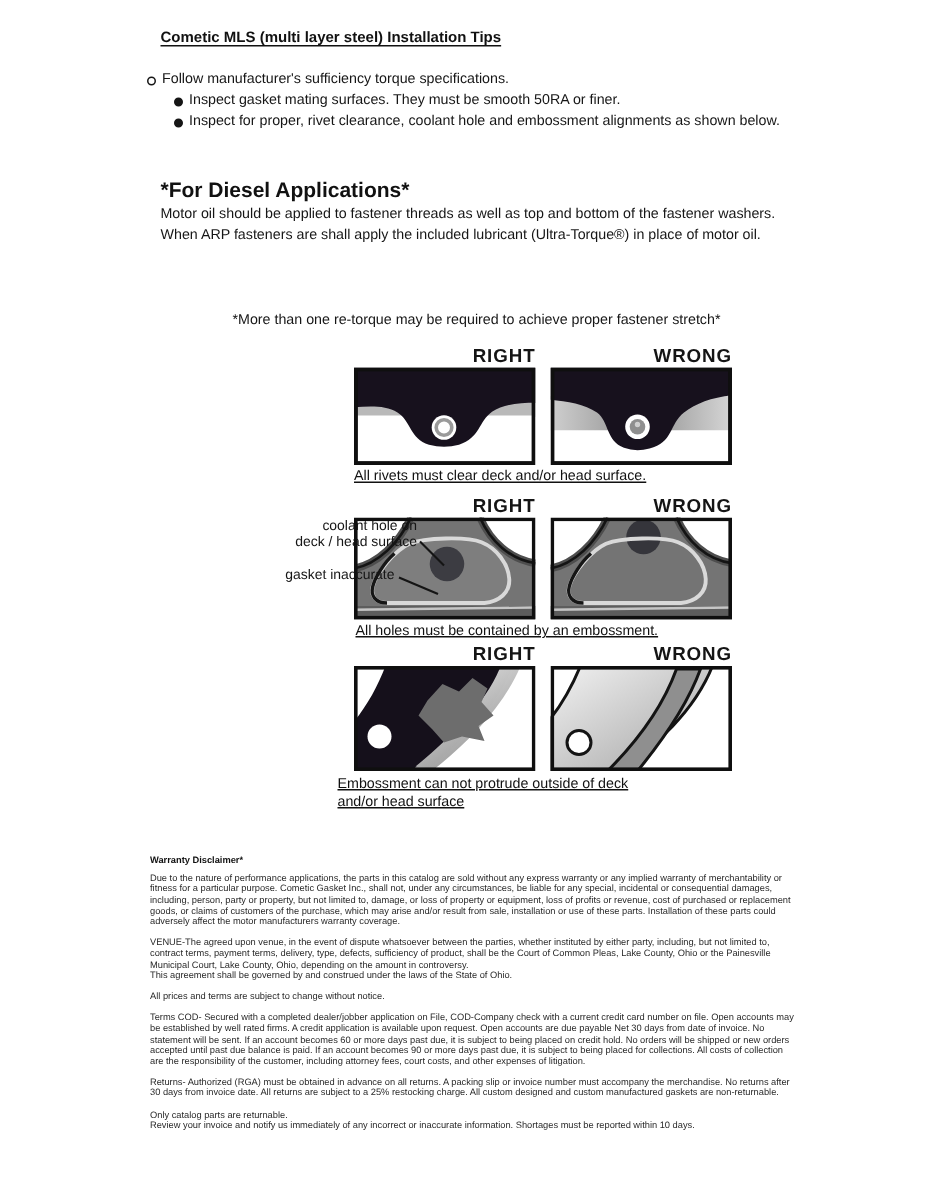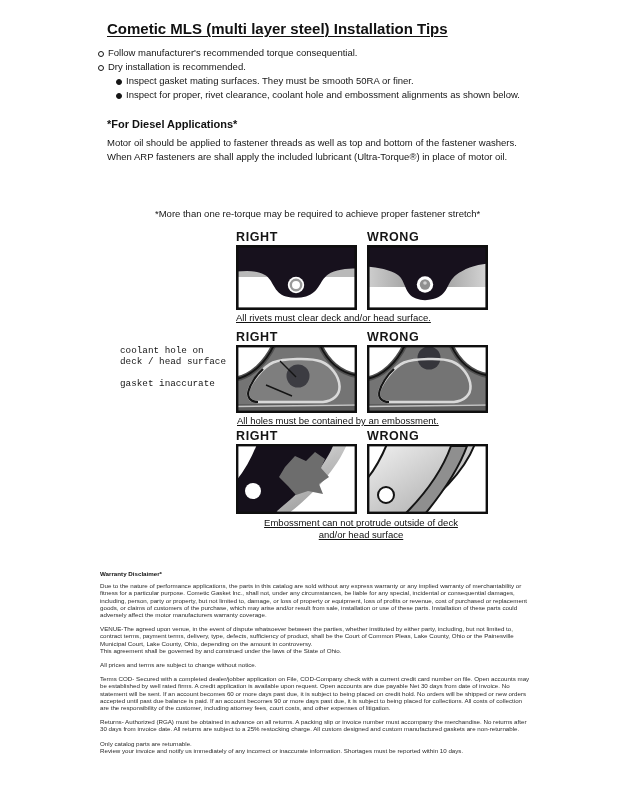--- a/index.html
+++ b/index.html
@@ -5,73 +5,69 @@
   html,body{margin:0;padding:0;}
   body{
     width:618px;height:800px;background:#ffffff;position:relative;overflow:hidden;
     font-family:"Liberation Sans","DejaVu Sans",sans-serif;color:#1a1a1a;
   }
   .page{position:absolute;inset:0;}
   .abs{position:absolute;}
   .pre{white-space:pre-line;}
 
   .title{
-    left:107px;top:20px;font-size:15px;font-weight:bold;
+    left:107px;top:20px;font-size:10px;font-weight:bold;
     text-decoration:underline;text-decoration-thickness:1.4px;text-underline-offset:2px;
     color:#111;margin:0;
   }
   .bullets{left:98px;top:46px;width:470px;font-size:9.5px;line-height:14px;color:#161616;}
   .b-row{display:flex;align-items:flex-start;}
   .b-row.sub{padding-left:18px;}
   .marker{flex:0 0 auto;margin:5px 4px 0 0;width:4px;height:4px;border-radius:50%;}
   .marker.open{border:1px solid #161616;}
   .marker.fill{background:#161616;border:1px solid #161616;}
 
-  .diesel-heading{left:107px;top:118px;font-size:11px;font-weight:bold;color:#111;margin:0;}
+  .diesel-heading{left:107px;top:118px;font-size:14px;font-weight:bold;color:#111;margin:0;}
   .body-p{left:107px;width:425px;font-size:9.5px;line-height:13.5px;color:#161616;margin:0;}
   .p1{top:136px;}
   .p2{top:170px;}
   .note{top:207px;margin-left:48px;}
 
   .diag-row{display:flex;gap:10px;left:236px;}
   .row1{top:230px;}.row2{top:330px;}.row3{top:429px;}
-  .diag-col{width:121px;display:flex;flex-direction:column;align-items:flex-start;}
+  .diag-col{width:121px;display:flex;flex-direction:column;align-items:flex-end;}
   .diag-label{font-size:12.5px;font-weight:600;letter-spacing:.6px;color:#151515;line-height:14px;margin-bottom:1px;}
   .diag-col svg{display:block;}
   .caption{font-size:9.5px;color:#111;line-height:11.5px;text-decoration:underline;}
   .cap1{left:236px;top:312px;}
   .cap2{left:237px;top:415px;text-align:right;}
-  .cap3{left:236px;top:517px;width:250px;text-align:center;}
-
-  .anno{font-size:9.3px;color:#151515;line-height:11px;text-align:left;font-family:Liberation Mono, monospace;}
+  .cap3{left:225px;top:517px;width:250px;}
+
+  .anno{font-size:9.3px;color:#151515;line-height:11px;text-align:right;}
   .anno-coolant{left:120px;top:345px;width:158px;}
   .anno-emboss{left:120px;top:378px;width:143px;}
   .leader-overlay{left:0;top:0;pointer-events:none;}
 
   .legal{left:100px;top:570px;width:432px;font-size:6.2px;line-height:7.2px;color:#2a2a2a;}
   .legal-h{font-weight:bold;margin:0 0 5px 0;color:#111;}
   .legal-p{margin:0 0 7px 0;}
 
   .page-num{left:388px;top:755px;font-size:14.5px;letter-spacing:.5px;color:#a16207;margin-top:46px;}
 </style>
 </head>
 <body>
 
 <div class="page">
 
   <h1 class="abs title">Cometic MLS (multi layer steel) Installation Tips</h1>
 
   <div class="abs bullets">
     <div class="b-row">
       <span class="marker open"></span>
-      <span>Follow manufacturer's recommended torque consequential.</span>
-    </div>
-    <div class="b-row">
-      <span class="marker open"></span>
-      <span>Dry installation is recommended.</span>
+      <span>Follow manufacturer's sufficiency torque specifications.</span>
     </div>
     <div class="b-row sub">
       <span class="marker fill"></span>
       <span>Inspect gasket mating surfaces.  They must be smooth 50RA or finer.</span>
     </div>
     <div class="b-row sub">
       <span class="marker fill"></span>
       <span>Inspect for proper, rivet clearance, coolant hole and embossment alignments as shown below.</span>
     </div>
   </div>

